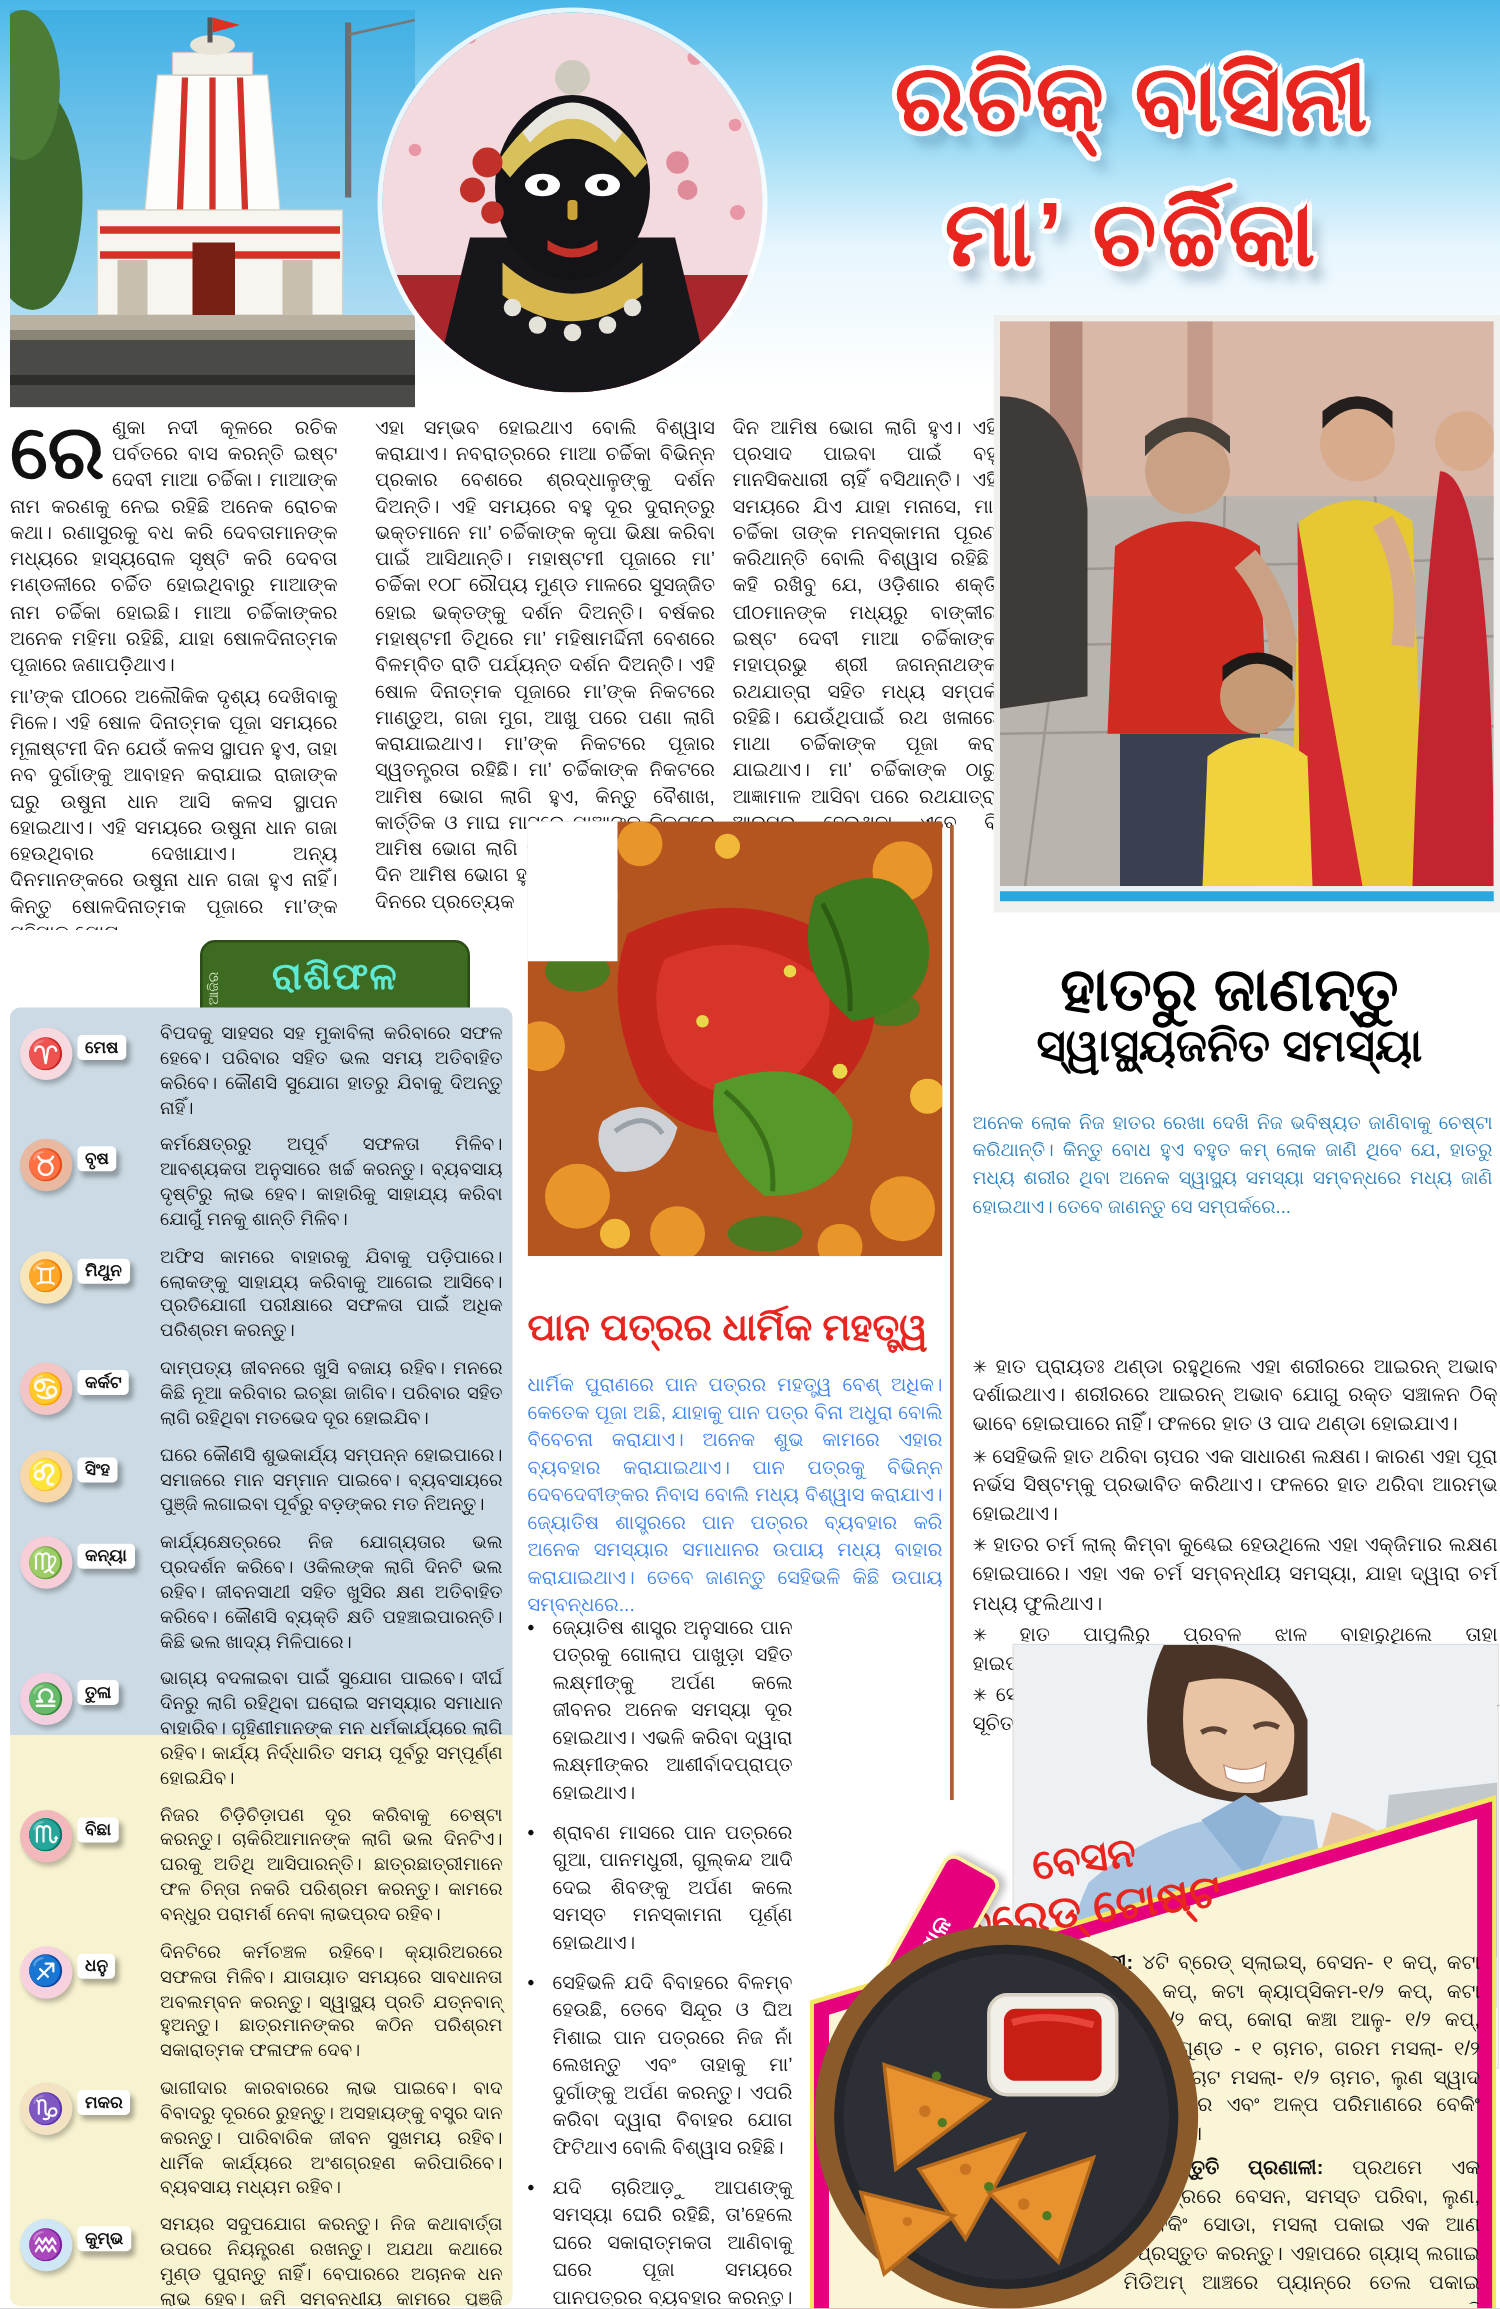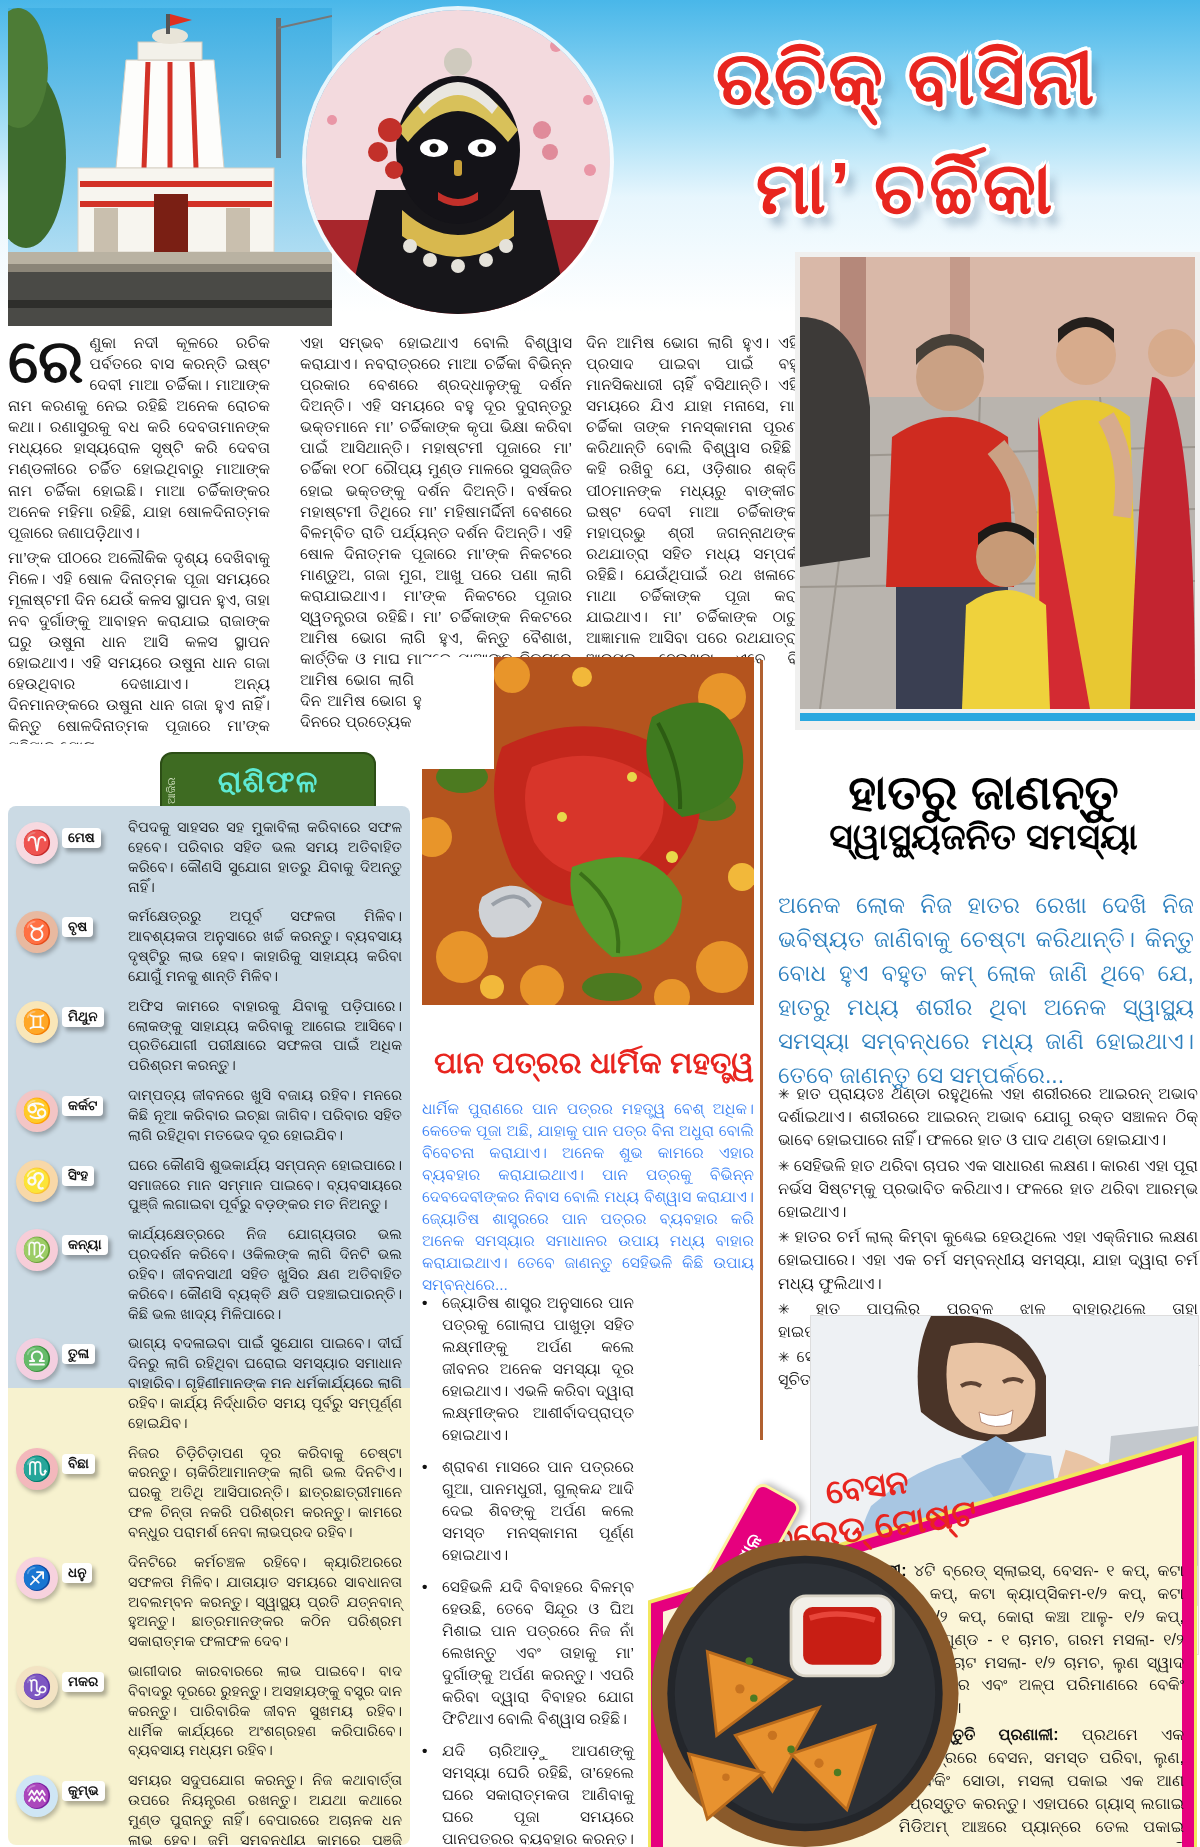--- a/index.html
+++ b/index.html
@@ -46,38 +46,38 @@
   .zbadge{flex:0 0 104px;display:flex;align-items:flex-start;gap:4px;padding-top:4px;}
   .zicon{width:42px;height:42px;border-radius:50%;display:flex;align-items:center;
          justify-content:center;font-size:24px;color:#8c2a1e;flex:0 0 42px;
          box-shadow:2px 3px 4px rgba(0,0,0,.25);}
   .zlabel{background:#fff;border-radius:4px;padding:2px 6px;font-size:13.5px;font-weight:bold;
           box-shadow:3px 4px 4px rgba(0,0,0,.3);margin-top:6px;white-space:nowrap;}
   .ztext{flex:1;margin:0;font-size:14.6px;line-height:1.36;text-align:justify;}
   
   .betel-photo{left:422px;top:657px;width:332px;height:348px;}
   .betel-notch{position:absolute;left:422px;top:657px;width:72px;height:112px;background:#fff;}
-  .betel-title{position:absolute;left:434px;top:1046px;width:332px;font-size:30px;
+  .betel-title{position:absolute;left:422px;top:1046px;width:332px;font-size:30px;
                font-weight:bold;color:#e8251f;}
   .betel-intro{position:absolute;left:422px;top:1098px;width:332px;font-size:15.5px;
                line-height:1.42;color:#3b82f6;text-align:justify;}
   .bullets{position:absolute;left:422px;top:1292px;width:332px;height:553px;font-size:15.5px;
            line-height:1.42;overflow:hidden;}
   .bul-spacer{float:right;width:120px;height:553px;
               shape-outside:polygon(100% 0,100% 26%,0 100%,100% 100%);}
   .bullet{display:flex;gap:10px;margin-bottom:10px;}
   .bullet .dot{flex:0 0 10px;font-weight:bold;}
   .bullet p{margin:0;text-align:justify;}
   
   .vdivider{position:absolute;left:760px;top:660px;width:3px;height:780px;background:#b06030;}
   .palm-t{position:absolute;left:770px;width:427px;text-align:center;font-weight:bold;
           color:#000;line-height:1.05;}
   .palm-t1{top:768px;font-size:48px;}
   .palm-t2{top:818px;font-size:36px;}
-  .palm-intro{position:absolute;left:778px;top:888px;width:416px;font-size:23px;
+  .palm-intro{position:absolute;left:778px;top:888px;width:416px;font-size:15px;
               line-height:1.48;color:#2b7fbe;text-align:justify;}
   .palm-points{position:absolute;left:778px;top:1082px;width:420px;font-size:16px;
                line-height:1.45;text-align:justify;}
   .ppoint{margin:0 0 2px 0;}
   .ppoint .star{font-size:14px;}
   .wrist{left:810px;top:1315px;width:387px;height:338px;border:1px solid #ddd;}
   
   .rec-yellow,.rec-pink,.rec-cream{position:absolute;
       clip-path:polygon(0 40%,100% 0,100% 100%,0 100%);}
   .rec-yellow{left:648px;top:1436px;width:549px;height:411px;background:#f2e75e;}

